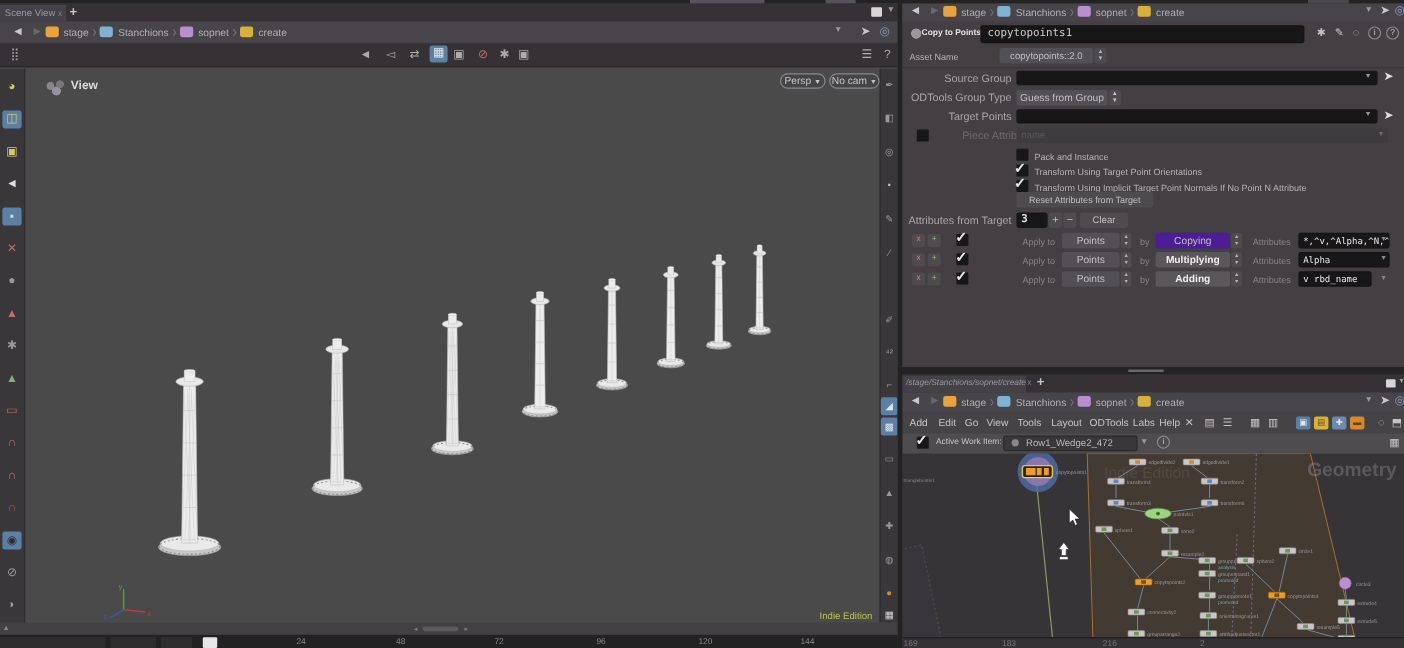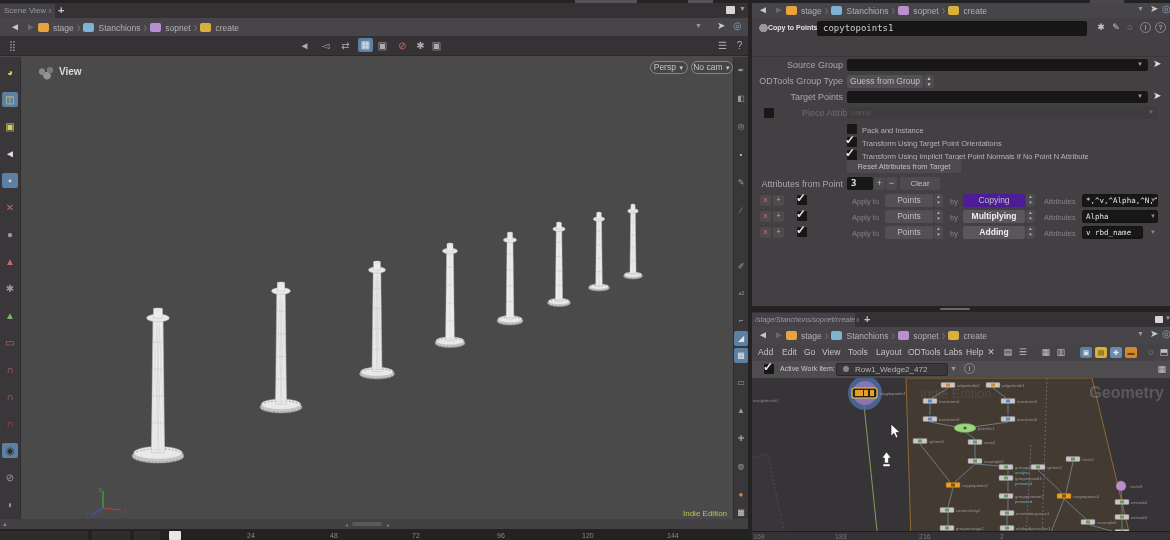--- a/index.html
+++ b/index.html
@@ -298,20 +298,25 @@
       <div class="abs" style="left:5px;top:4px;width:13px;height:12px;background:radial-gradient(circle at 50% 50%, #9b989b 4px, transparent 4.5px)"></div>
       <div class="abs" style="left:16px;top:6px;font-weight:bold;color:#e4e2e4;font-size:7px">Copy to Points</div>
       <div class="abs fld mono" style="left:65px;top:3px;width:270px;height:15px;color:#cfcccf;line-height:13px;padding-left:5px;font-size:9px">copytopoints1</div>
       <div class="ic11" style="left:343px;top:4px;color:#c6c3c6">✱</div>
       <div class="ic11" style="left:358px;top:4px;color:#c6c3c6">✎</div>
       <div class="ic11" style="left:372px;top:4px;color:#c6c3c6">◌</div>
       <div class="ic11" style="left:388px;top:4px;color:#c6c3c6;border:1px solid #8a878a;border-radius:50%;width:11px;height:11px;line-height:9px;font-size:7px">i</div>
       <div class="ic11" style="left:403px;top:4px;color:#c6c3c6;border:1px solid #8a878a;border-radius:50%;width:11px;height:11px;line-height:9px;font-size:7px">?</div>
     </div>
 
+    <div class="abs" style="left:0;top:36px;width:418px;height:16px">
+      <div class="abs" style="left:6px;top:4px;color:#b3b0b3;font-size:7.5px">Asset Name</div>
+      <div class="abs ddn" style="left:81px;top:1px;width:78px;height:13px;line-height:13px;text-align:center;font-size:8px">copytopoints::2.0</div>
+      <div class="abs btn" style="left:160px;top:1px;width:10px;height:13px;font-size:5px;line-height:6px">▲<br>▼</div>
+    </div>
     <div class="abs" style="left:0;top:53px;width:418px;height:1px;background:#393639"></div>
     <div id="paramRows">
         <div class="abs" style="right: 327px; top: 57px; color: rgb(169, 166, 169); white-space: nowrap; text-align: right; direction: rtl;">Source Group</div>
         <div class="abs" style="left: 95px; top: 56px; width: 301px; height: 12px; background: rgb(24, 23, 24); border-radius: 2px;"></div>
         <div class="abs" style="left: 385px; top: 58px; font-size: 6px; color: rgb(155, 152, 155);">▼</div>
         <div class="abs" style="left: 401px; top: 55px; font-size: 10px; color: rgb(224, 222, 224);">➤</div>
         <div class="abs" style="right: 327px; top: 73px; color: rgb(169, 166, 169); white-space: nowrap; text-align: right; direction: rtl;">ODTools Group Type</div>
         <div class="abs" style="left: 95px; top: 72px; width: 76px; height: 13px; background: rgb(82, 80, 84); border-radius: 2px; text-align: center; line-height: 13px; font-size: 8.5px; color: rgb(194, 191, 194);">Guess from Group</div>
         <div class="abs" style="left: 172px; top: 72px; width: 10px; height: 13px; background: rgb(78, 75, 78); border-radius: 2px; font-size: 5px; line-height: 6px; text-align: center; color: rgb(202, 199, 202);">▲<br>▼</div>
         <div class="abs" style="right: 327px; top: 89px; color: rgb(169, 166, 169); white-space: nowrap; text-align: right; direction: rtl;">Target Points</div>
@@ -326,21 +331,21 @@
         <div class="abs" style="left: 110px; top: 123px; color: rgb(182, 179, 182); font-size: 7.5px;">Pack and Instance</div>
         <div class="abs" style="left: 95px; top: 134px; width: 10px; height: 10px; background: rgb(24, 23, 24); border-radius: 1px;">
           <span style="position: absolute; left: -2px; top: -4px; color: rgb(232, 230, 232); font-size: 12px; font-weight: bold;">✓</span>
         </div>
         <div class="abs" style="left: 110px; top: 136px; color: rgb(182, 179, 182); font-size: 7.5px;">Transform Using Target Point Orientations</div>
         <div class="abs" style="left: 95px; top: 147px; width: 10px; height: 10px; background: rgb(24, 23, 24); border-radius: 1px;">
           <span style="position: absolute; left: -2px; top: -4px; color: rgb(232, 230, 232); font-size: 12px; font-weight: bold;">✓</span>
         </div>
         <div class="abs" style="left: 110px; top: 149px; color: rgb(182, 179, 182); font-size: 7.5px;">Transform Using Implicit Target Point Normals If No Point N Attribute</div>
         <div class="abs" style="left: 95px; top: 157px; width: 114px; height: 13px; background: rgb(78, 75, 78); border-radius: 2px; text-align: center; line-height: 13px; font-size: 7.5px; color: rgb(194, 191, 194); white-space: nowrap;">Reset Attributes from Target</div>
-        <div class="abs" style="right: 327px; top: 176px; color: rgb(169, 166, 169); white-space: nowrap; text-align: right; direction: rtl;">Attributes from Point</div>
+        <div class="abs" style="right: 327px; top: 176px; color: rgb(169, 166, 169); white-space: nowrap; text-align: right; direction: rtl;">Attributes from Target</div>
         <div class="abs" style="left: 95px; top: 174px; width: 26px; height: 13px; background: rgb(24, 23, 24); border-radius: 2px; color: rgb(232, 230, 232); font-weight: bold; padding-left: 4px; line-height: 13px; font-family: &quot;DejaVu Sans Mono&quot;, monospace;">3</div>
         <div class="abs" style="left: 122px; top: 174px; width: 11px; height: 13px; background: rgb(78, 75, 78); border-radius: 2px; text-align: center; line-height: 12px; color: rgb(194, 191, 194);">+</div>
         <div class="abs" style="left: 134px; top: 174px; width: 11px; height: 13px; background: rgb(78, 75, 78); border-radius: 2px; text-align: center; line-height: 12px; color: rgb(194, 191, 194);">−</div>
         <div class="abs" style="left: 148px; top: 174px; width: 40px; height: 13px; background: rgb(78, 75, 78); border-radius: 2px; text-align: center; line-height: 13px; font-size: 8px; color: rgb(194, 191, 194);">Clear</div>
       </div>
     <div id="mpRows">
         <div class="abs" style="left: 0px; top: 191px; width: 418px; height: 15px;">
    <div class="abs btn" style="left:8px;top:1px;width:11px;height:11px;line-height:10px;font-size:7px;color:#d87a7a">x</div>
    <div class="abs btn" style="left:21px;top:1px;width:11px;height:11px;line-height:10px;font-size:7px;color:#9ec77f">+</div>
    <div class="chk" style="left:45px;top:1px">

